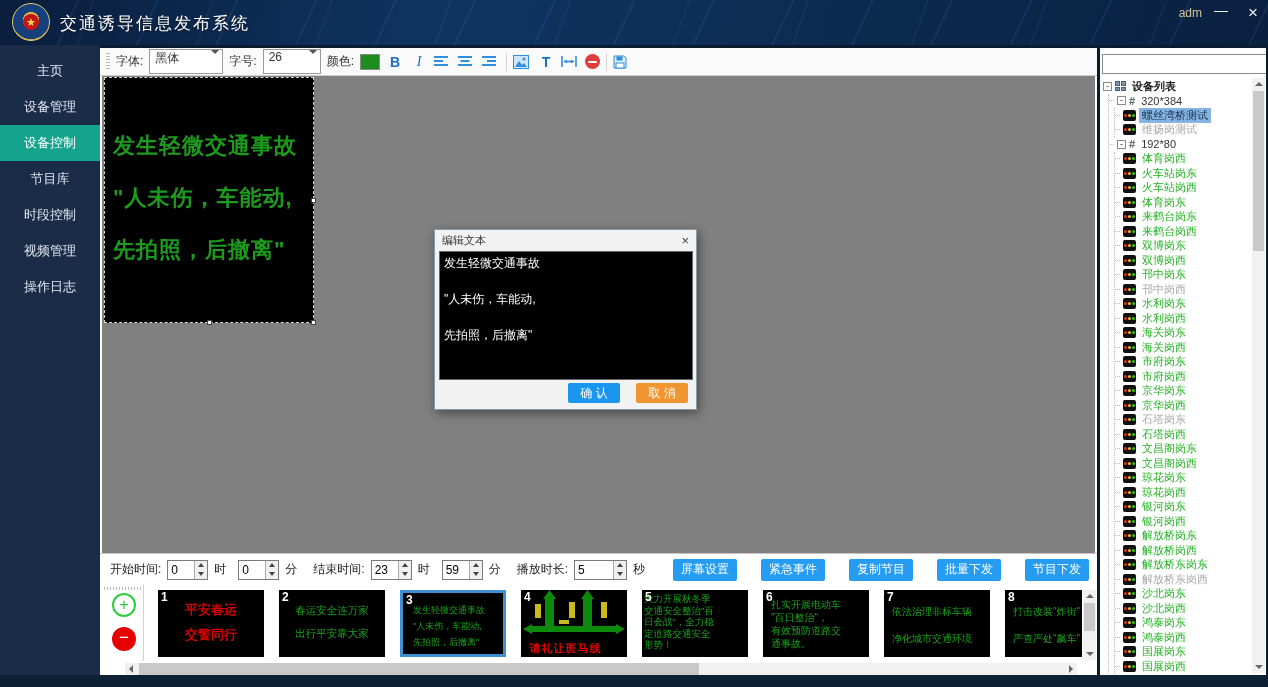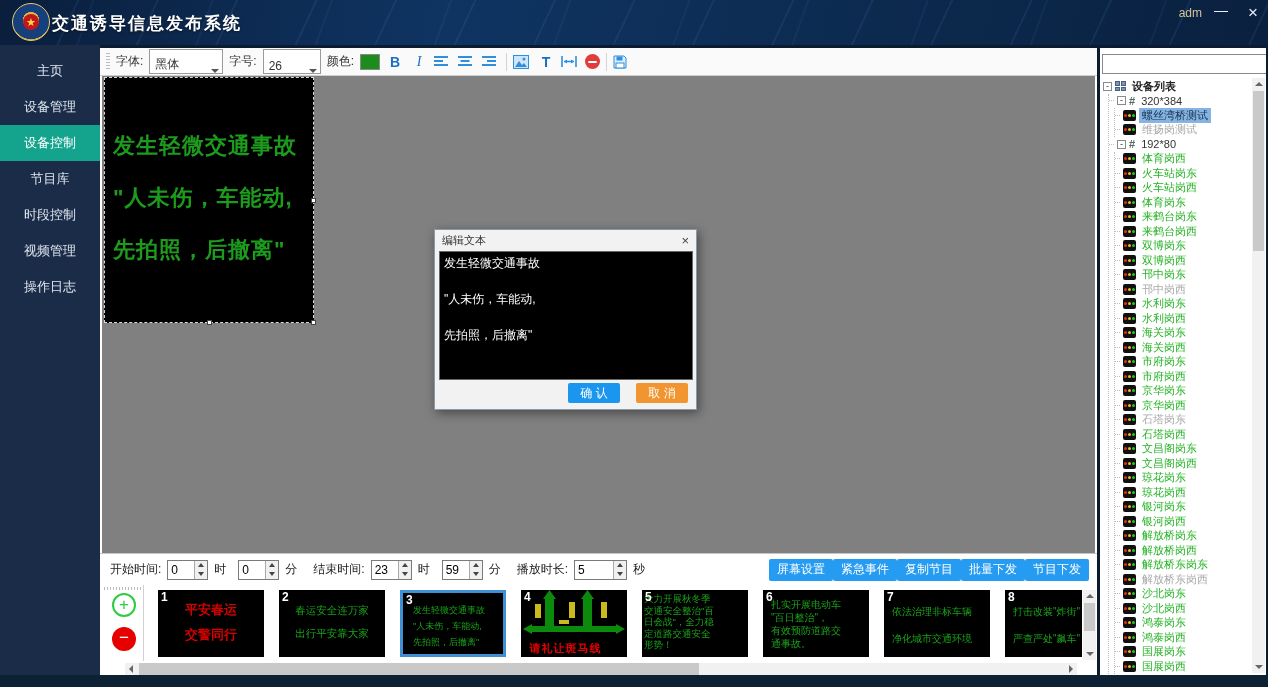--- a/index.html
+++ b/index.html
@@ -11,37 +11,37 @@
   .header{position:absolute;top:0;left:0;right:0;height:45px;
     background:linear-gradient(100deg,#0a1e3c 0%,#0f3462 35%,#0c2a4e 70%,#0a203f 100%);overflow:hidden;}
   .header::after{content:"";position:absolute;inset:0;
     background:repeating-linear-gradient(115deg,transparent 0 70px,rgba(90,150,230,.10) 70px 72px),
                repeating-linear-gradient(-70deg,transparent 0 110px,rgba(90,150,230,.07) 110px 112px);}
   .logo{position:absolute;left:12px;top:3px;width:38px;height:38px;border-radius:50%;
     background:radial-gradient(circle at 50% 45%,#d8b84a 0 30%,#16407c 31% 70%,#c9a83c 71% 100%);
     border:1px solid #e6c96a;display:flex;align-items:center;justify-content:center;z-index:2;}
   .logo .star{width:16px;height:16px;border-radius:50%;background:#c01818;color:#ffd84a;
     font-size:11px;line-height:16px;text-align:center;}
-  .title{position:absolute;left:52px;top:12px;color:#ffffff;font-size:17px;font-weight:bold;
+  .title{position:absolute;left:60px;top:12px;color:#ffffff;font-size:17px;font-weight:normal;
     letter-spacing:2px;z-index:2;text-shadow:0 1px 2px rgba(0,0,0,.5);}
   .user{position:absolute;right:66px;top:6px;color:#d2c49a;font-size:12px;z-index:2;}
   .win-min{position:absolute;right:40px;top:2px;color:#e8eef6;font-size:14px;z-index:2;cursor:default;}
   .win-close{position:absolute;right:10px;top:3px;color:#e8eef6;font-size:17px;z-index:2;cursor:default;}
 
   
   .sidebar{position:absolute;top:45px;left:0;width:100px;height:678px;background:#1b2c48;padding-top:8px;}
   .menu-item{height:36px;line-height:36px;text-align:center;color:#dfe6f0;font-size:13px;cursor:default;}
   .menu-item.active{background:#14a38d;color:#ffffff;}
 
   
   .main{position:absolute;top:48px;left:100px;width:997px;height:627px;background:#ffffff;}
   .toolbar{position:absolute;top:0;left:0;right:0;height:28px;background:#fafafa;
     border-bottom:1px solid #cfcfcf;display:flex;align-items:center;gap:6px;padding:0 6px;font-size:12px;color:#333;}
   .grip{width:4px;height:18px;background:repeating-linear-gradient(#bbb 0 1px,transparent 1px 3px);}
-  .combo{display:inline-flex;align-items:flex-end;justify-content:space-between;border:1px solid #9a9a9a;
+  .combo{display:inline-flex;align-items:flex-start;justify-content:space-between;border:1px solid #9a9a9a;
     background:#fff;height:25px;padding:0 3px 0 5px;}
   .combo .arr{width:0;height:0;border-left:4px solid transparent;border-right:4px solid transparent;border-top:4px solid #555;margin-left:6px;}
   .combo.font{width:74px;} .combo.size{width:58px;}
   .swatch{width:20px;height:16px;border:1px solid #888;}
   .tbtn{color:#1a6fc4;font-size:14px;width:18px;text-align:center;cursor:default;}
   .tbtn.bold{font-weight:bold;} .tbtn.italic{font-style:italic;font-family:"Liberation Serif",serif;}
   .tsep{width:1px;height:18px;background:#d4d4d4;}
   .icon-svg{display:block;}
   .stop-icon{width:15px;height:15px;border-radius:50%;background:#e23b3b;position:relative;}
   .stop-icon::after{content:"";position:absolute;left:3px;right:3px;top:6.5px;height:2.5px;background:#fff;border-radius:1px;}
@@ -72,21 +72,21 @@
   .timebar{position:absolute;top:505px;left:0;right:0;height:32px;background:#fff;border-top:1px solid #c6c6c6;
     display:flex;align-items:center;gap:6px;padding:0 6px;font-size:12px;color:#222;}
   .tlbl{margin-left:4px;} .tunit{margin-right:6px;}
   .spin{display:inline-flex;border:1px solid #7a7a7a;height:20px;background:#fff;}
   .spinval{width:26px;border:none;outline:none;font-size:12px;padding-left:3px;font-family:inherit;}
   .spin.wide .spinval{width:38px;}
   .sbtns{width:13px;display:flex;flex-direction:column;border-left:1px solid #aaa;}
   .sbtns i{flex:1;display:flex;align-items:center;justify-content:center;background:#f0f0f0;}
   .sbtns i.su::after{content:"";border-left:3px solid transparent;border-right:3px solid transparent;border-bottom:4px solid #444;}
   .sbtns i.sd::after{content:"";border-left:3px solid transparent;border-right:3px solid transparent;border-top:4px solid #444;}
-  .actions{margin-left:auto;display:flex;gap:0;padding-right:2px;}
+  .actions{margin-left:auto;display:flex;gap:24px;padding-right:2px;}
   .act-btn{min-width:64px;height:22px;border:none;background:#259bf2;color:#fff;font-size:12px;
     border-radius:2px;padding:0 8px;cursor:default;font-family:inherit;}
 
   
   .strip{position:absolute;top:537px;left:0;right:0;height:90px;background:#fff;}
   .strip-grip{position:absolute;left:4px;top:2px;width:40px;height:3px;
     background:repeating-linear-gradient(90deg,#bbb 0 1px,transparent 1px 3px);}
   .addrem{position:absolute;left:0;top:0;width:44px;height:76px;border-right:1px solid #d0d0d0;}
   .add-btn{position:absolute;left:12px;top:8px;width:24px;height:24px;border-radius:50%;border:2px solid #2ecc40;
     color:#2ecc40;font-size:17px;line-height:20px;text-align:center;background:#fff;}

